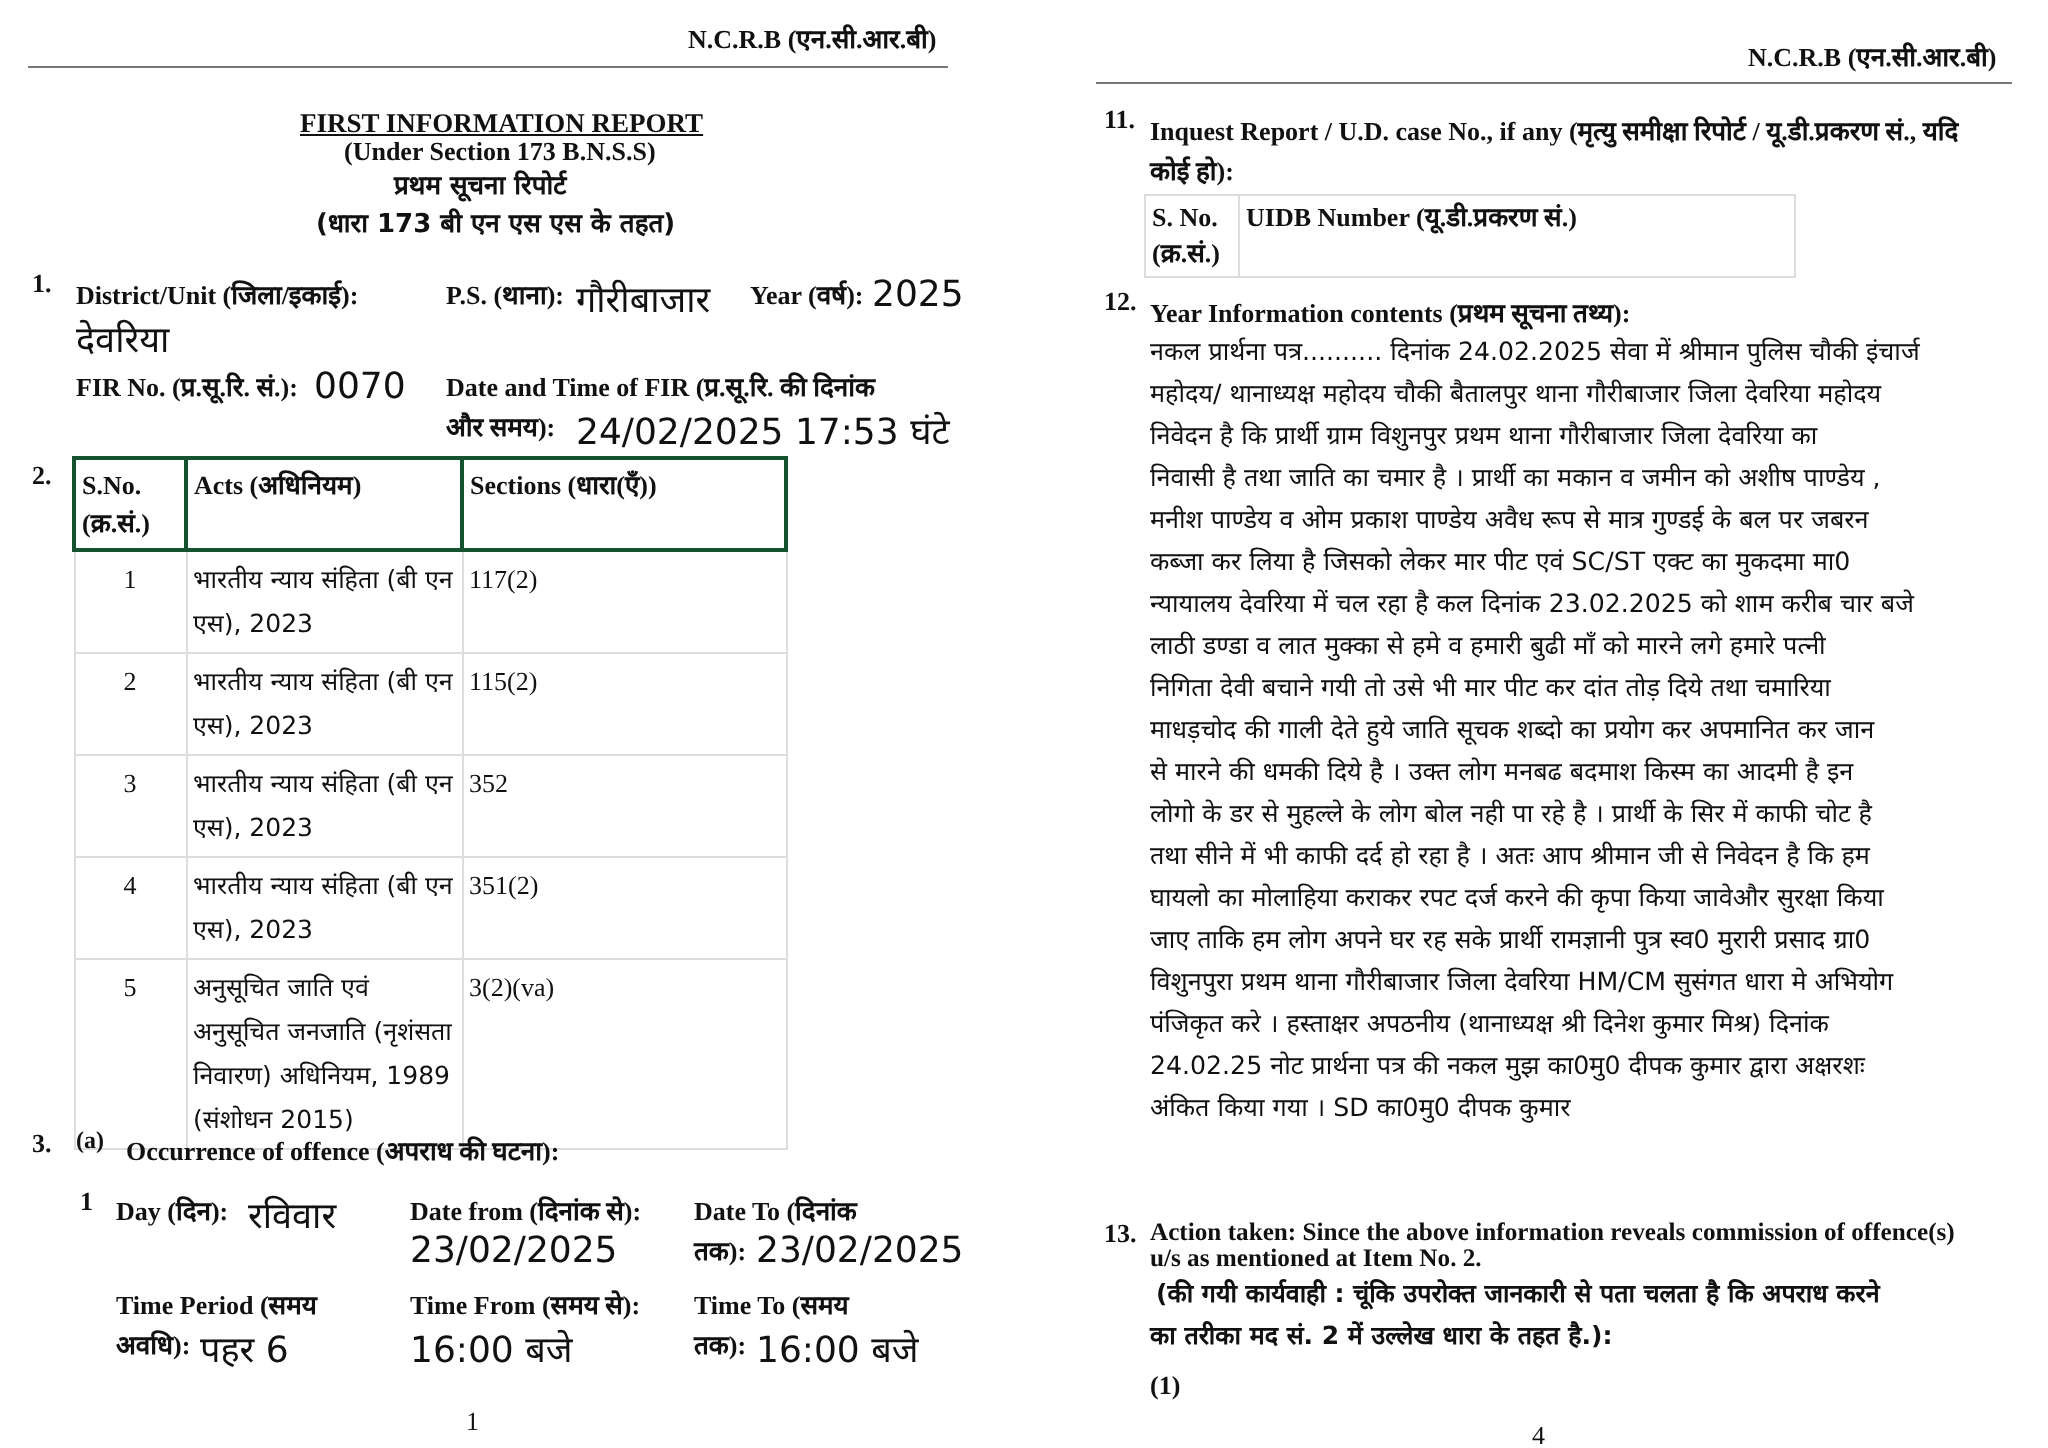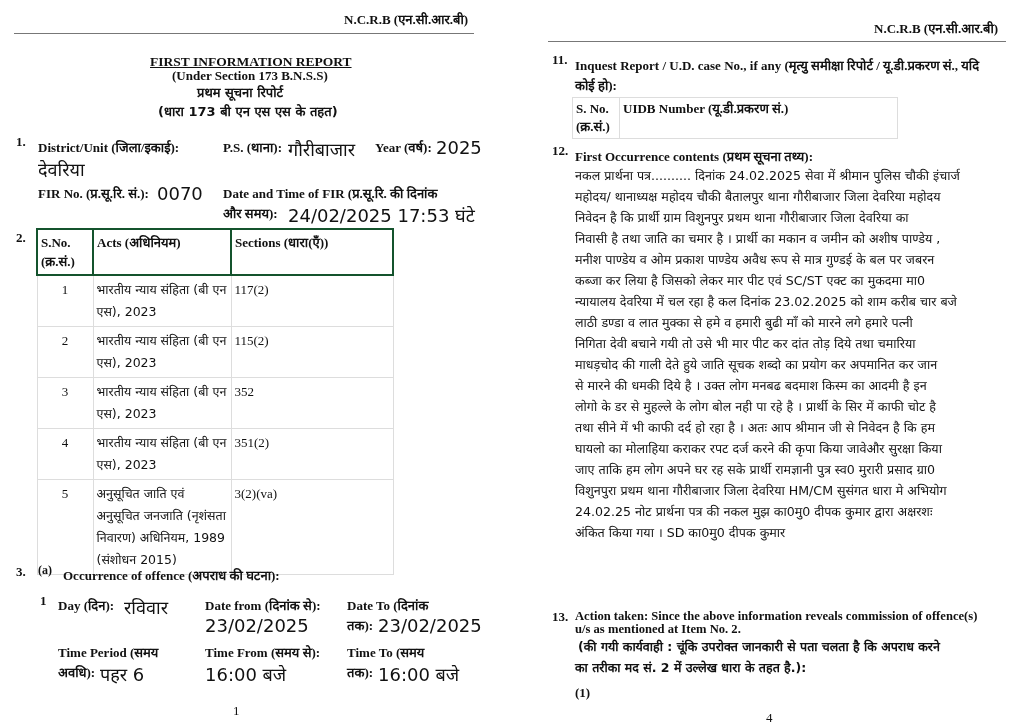--- a/index.html
+++ b/index.html
@@ -133,38 +133,39 @@
       <td style="width:40px;margin-top:38px;">
         <div>S. No.</div>
         <div>(क्र.सं.)</div>
       </td>
       <td>UIDB Number (यू.डी.प्रकरण सं.)</td>
     </tr>
   </tbody>
     </table>
 
   <div class="abs num" style="left:40px; top:143px;">12.</div>
-  <div class="abs lbl" style="left:63px; top:147px;">First Occurrence contents (प्रथम सूचना तथ्य):</div>
+  <div class="abs lbl" style="left:63px; top:147px;">Year Information contents (प्रथम सूचना तथ्य):</div>
   <div class="para" style="left:63px; top:165px; width:430px;" id="fi-para">
       <div style="white-space: nowrap; overflow: hidden;">नकल  प्रार्थना पत्र.......... दिनांक 24.02.2025 सेवा में श्रीमान पुलिस चौकी इंचार्ज</div>
       <div style="white-space: nowrap; overflow: hidden;">महोदय/ थानाध्यक्ष महोदय चौकी बैतालपुर थाना गौरीबाजार जिला देवरिया महोदय</div>
       <div style="white-space: nowrap; overflow: hidden;">निवेदन है कि प्रार्थी ग्राम  विशुनपुर प्रथम थाना गौरीबाजार जिला देवरिया का</div>
       <div style="white-space: nowrap; overflow: hidden;">निवासी है तथा जाति का चमार है । प्रार्थी का मकान व जमीन को अशीष पाण्डेय ,</div>
       <div style="white-space: nowrap; overflow: hidden;">मनीश पाण्डेय व ओम प्रकाश पाण्डेय अवैध रूप से मात्र गुण्डई के बल पर जबरन</div>
       <div style="white-space: nowrap; overflow: hidden;">कब्जा कर लिया है जिसको लेकर मार पीट एवं SC/ST एक्ट का मुकदमा मा0</div>
       <div style="white-space: nowrap; overflow: hidden;">न्यायालय देवरिया में चल रहा है कल दिनांक 23.02.2025 को शाम करीब चार बजे</div>
       <div style="white-space: nowrap; overflow: hidden;">लाठी डण्डा व लात मुक्का से हमे व हमारी बुढी माँ को मारने लगे हमारे पत्नी</div>
       <div style="white-space: nowrap; overflow: hidden;">निगिता देवी बचाने गयी तो उसे भी मार पीट कर दांत तोड़ दिये तथा चमारिया</div>
       <div style="white-space: nowrap; overflow: hidden;">माधड़चोद की गाली देते हुये जाति सूचक शब्दो का प्रयोग कर अपमानित कर जान</div>
       <div style="white-space: nowrap; overflow: hidden;">से मारने की धमकी दिये है । उक्त लोग मनबढ बदमाश किस्म का आदमी है इन</div>
       <div style="white-space: nowrap; overflow: hidden;">लोगो के डर से मुहल्ले के लोग बोल नही पा रहे है । प्रार्थी के सिर में काफी चोट है</div>
       <div style="white-space: nowrap; overflow: hidden;">तथा सीने में भी काफी दर्द हो रहा है । अतः आप श्रीमान जी से निवेदन है कि हम</div>
       <div style="white-space: nowrap; overflow: hidden;">घायलो का मोलाहिया कराकर रपट दर्ज करने की कृपा किया जावेऔर सुरक्षा किया</div>
       <div style="white-space: nowrap; overflow: hidden;">जाए ताकि हम लोग अपने घर रह सके प्रार्थी रामज्ञानी पुत्र स्व0 मुरारी प्रसाद ग्रा0</div>
       <div style="white-space: nowrap; overflow: hidden;">विशुनपुरा प्रथम थाना गौरीबाजार जिला देवरिया HM/CM सुसंगत धारा मे अभियोग</div>
+      <div style="white-space: nowrap; overflow: hidden;">पंजिकृत करे । हस्ताक्षर अपठनीय (थानाध्यक्ष श्री दिनेश कुमार मिश्र) दिनांक</div>
       <div style="white-space: nowrap; overflow: hidden;">24.02.25 नोट प्रार्थना पत्र की नकल मुझ का0मु0 दीपक कुमार द्वारा अक्षरशः</div>
       <div style="white-space: nowrap; overflow: hidden;">अंकित किया गया   । SD का0मु0 दीपक कुमार</div>
     </div>
 
   <div class="abs num" style="left:40px; top:609px;">13.</div>
   <div class="abs lbl" style="left:63px; top:609px; font-size:12.6px;">Action taken: Since the above information reveals commission of offence(s)</div>
   <div class="abs lbl" style="left:63px; top:622px; font-size:12.6px;">u/s as mentioned at Item No. 2.</div>
   <div class="abs b" style="left:66px; top:638px; font-size:12.5px;">(की गयी कार्यवाही : चूंकि उपरोक्त जानकारी से पता चलता है कि अपराध करने</div>
   <div class="abs b" style="left:63px; top:659px; font-size:12.5px;">का तरीका मद सं. 2 में उल्लेख धारा के तहत है.):</div>
   <div class="abs num" style="left:63px; top:685px;">(1)</div>

